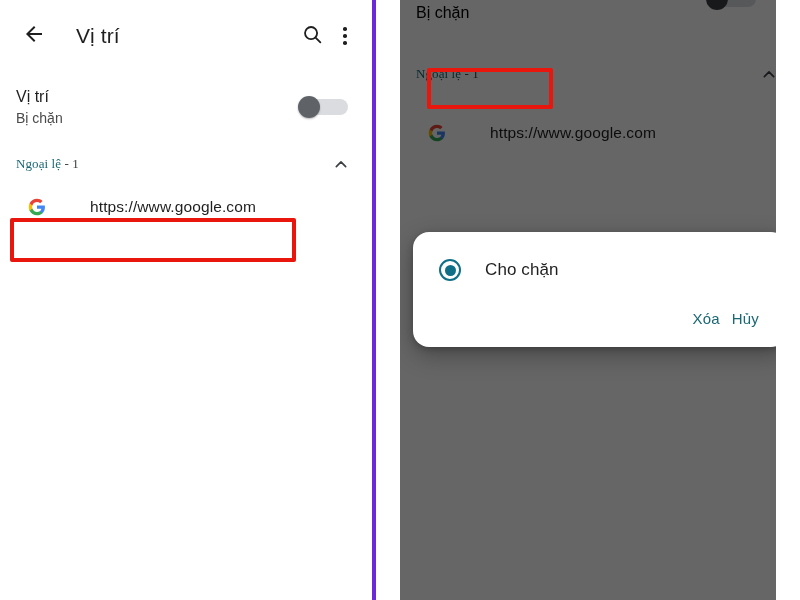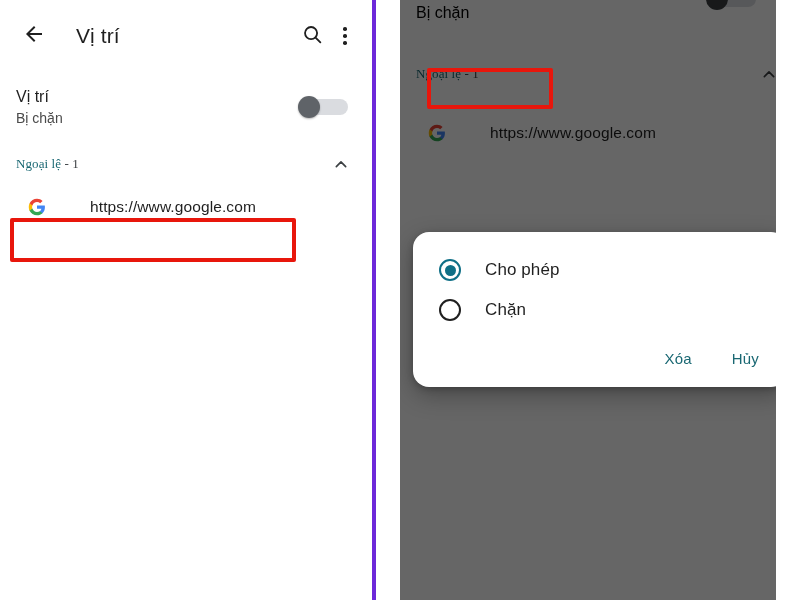--- a/index.html
+++ b/index.html
@@ -190,21 +190,20 @@
   .radio-label {
     margin-left: 24px;
     font-size: 17px;
     color: #1f1f1f;
     letter-spacing: .1px;
   }
   .dialog-actions {
     display: flex;
     justify-content: flex-end;
     align-items: center;
-    gap: 28px;
     padding: 16px 22px 8px 0;
   }
   .dialog-btn {
     font-size: 15px;
     color: #1a6873;
     letter-spacing: .2px;
     background: none;
     border: none;
     font-family: inherit;
     padding: 4px 6px;
@@ -324,27 +323,23 @@
         <span class="site-url">https://www.google.com</span>
       </div>
     </div>
 
     <div class="scrim"></div>
 
     <div class="dialog">
 
       <div class="radio-row">
         <span class="radio checked"></span>
-        <span class="radio-label">Cho phép</span>
-      </div>
-
-      <div class="radio-row">
-        <span class="radio"></span>
-        <span class="radio-label">Chặn</span>
-      </div>
+        <span class="radio-label">Cho chặn</span>
+      </div>
+
 
       <div class="dialog-actions">
         <button class="dialog-btn">Xóa</button>
         <button class="dialog-btn">Hủy</button>
       </div>
     </div>
 
     <div class="redbox" style="left:27px; top:68px; width:126px; height:41px; z-index:50;"></div>
   </div>
 </div>

